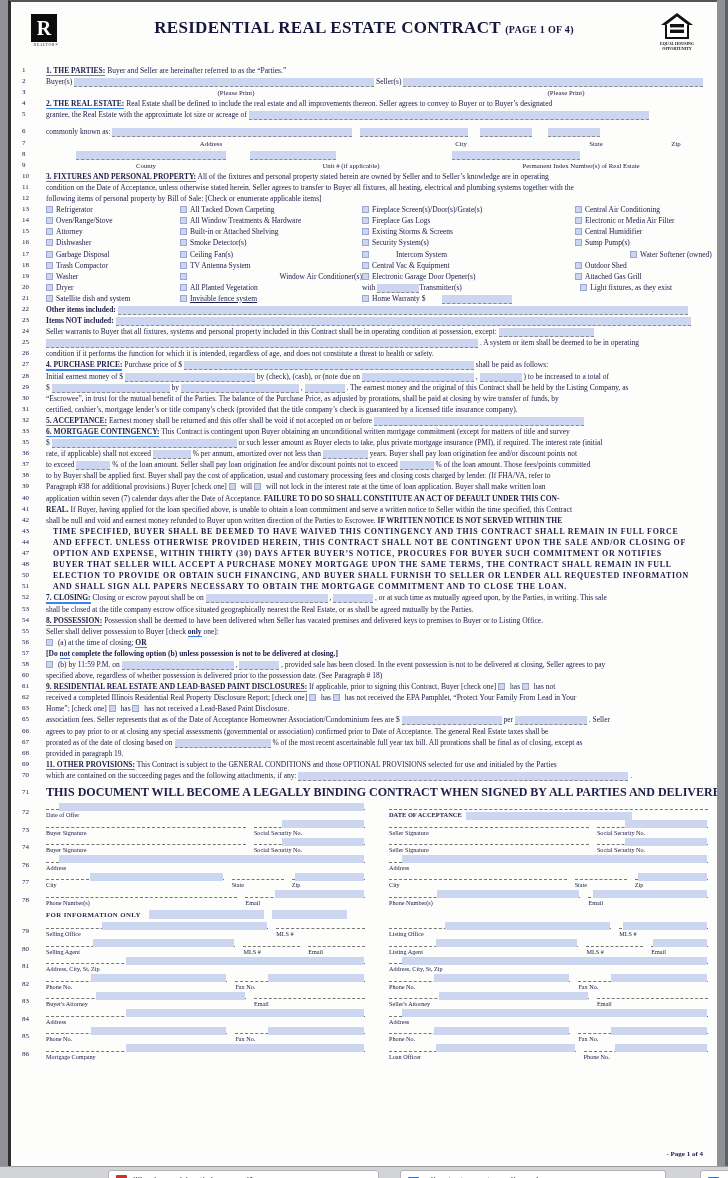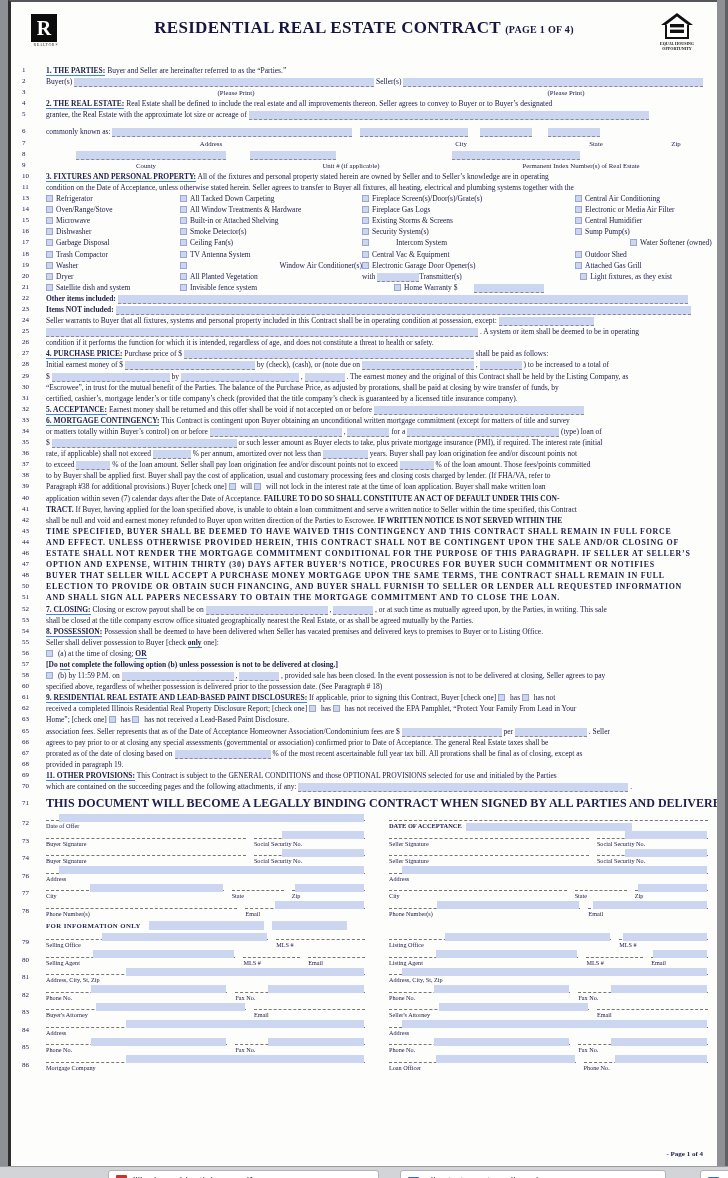--- a/index.html
+++ b/index.html
@@ -19,21 +19,21 @@
   .rlogo .cap{font-size:4px;color:#333;letter-spacing:.5px;}
   .eho{position:absolute;right:18px;top:10px;width:44px;text-align:center;color:#111;}
   .eho .cap{font-size:4px;font-weight:bold;line-height:4.5px;}
   
   .doc{padding:0;margin-top:5px;}
   .ln{display:flex;height:11.1px;line-height:11.1px;white-space:nowrap;overflow:hidden;}
   .no{flex:none;width:24px;padding-left:11px;font-size:7px;color:#20204e;}
   .lc{flex:1;min-width:0;padding-right:7px;font-size:7.5px;color:#20204e;overflow:hidden;}
   .lc b{font-weight:bold;}
   .u{border-bottom:3px solid #3b82f6;}
-  .caps .lc{font-size:7.9px;letter-spacing:.75px;font-weight:bold;}
+  .caps .lc{font-size:7.9px;letter-spacing:.75px;font-weight:bold;margin-left:7px;}
   .center .lc{text-align:center;font-weight:bold;font-size:12px;}
   .fld{display:inline-block;height:8px;background:#ccd6f1;border-bottom:1px dashed #8a8a8a;
        vertical-align:text-bottom;position:relative;top:1px;}
   .cb{display:inline-block;width:7px;height:7px;background:#ccd6f1;border:1px solid #9aa7d2;
       box-sizing:border-box;margin-right:3px;vertical-align:-1px;}
   .sp{display:inline-block;}
   .clbl{display:inline-block;text-align:center;font-size:6.8px;}
   .gap6{margin-top:6px;}
   
   .sig{margin-top:4px;}
@@ -129,30 +129,34 @@
       </div>
       <div class="ln">
         <span class="no">10</span>
         <span class="lc"><b class="u">3. FIXTURES AND PERSONAL PROPERTY:</b><span> All of the fixtures and personal property stated herein are owned by Seller and to Seller’s knowledge are in operating</span></span>
       </div>
       <div class="ln">
         <span class="no">11</span>
         <span class="lc"><span>condition on the Date of Acceptance, unless otherwise stated herein. Seller agrees to transfer to Buyer all fixtures, all heating, electrical and plumbing systems together with the</span></span>
       </div>
       <div class="ln">
+        <span class="no">12</span>
+        <span class="lc"><span>following items of personal property by Bill of Sale: [Check or enumerate applicable items]</span></span>
+      </div>
+      <div class="ln">
         <span class="no">13</span>
         <span class="lc"><span class="cb"></span><span style="display: inline-block; width: 124px;">Refrigerator</span><span class="cb"></span><span style="display: inline-block; width: 172px;">All Tacked Down Carpeting</span><span class="cb"></span><span style="display: inline-block; width: 203px;">Fireplace Screen(s)/Door(s)/Grate(s)</span><span class="cb"></span><span>Central Air Conditioning</span></span>
       </div>
       <div class="ln">
         <span class="no">14</span>
         <span class="lc"><span class="cb"></span><span style="display: inline-block; width: 124px;">Oven/Range/Stove</span><span class="cb"></span><span style="display: inline-block; width: 172px;">All Window Treatments &amp; Hardware</span><span class="cb"></span><span style="display: inline-block; width: 203px;">Fireplace Gas Logs</span><span class="cb"></span><span>Electronic or Media Air Filter</span></span>
       </div>
       <div class="ln">
         <span class="no">15</span>
-        <span class="lc"><span class="cb"></span><span style="display: inline-block; width: 124px;">Microwave</span><span class="cb"></span><span style="display: inline-block; width: 172px;">Built-in or Attached Shelving</span><span class="cb"></span><span style="display: inline-block; width: 203px;">Existing Storms &amp; Screens</span><span class="cb"></span><span>Central Humidifier</span></span>
+        <span class="lc"><span class="cb"></span><span style="display: inline-block; width: 124px;">Attorney</span><span class="cb"></span><span style="display: inline-block; width: 172px;">Built-in or Attached Shelving</span><span class="cb"></span><span style="display: inline-block; width: 203px;">Existing Storms &amp; Screens</span><span class="cb"></span><span>Central Humidifier</span></span>
       </div>
       <div class="ln">
         <span class="no">16</span>
         <span class="lc"><span class="cb"></span><span style="display: inline-block; width: 124px;">Dishwasher</span><span class="cb"></span><span style="display: inline-block; width: 172px;">Smoke Detector(s)</span><span class="cb"></span><span style="display: inline-block; width: 203px;">Security System(s)</span><span class="cb"></span><span>Sump Pump(s)</span></span>
       </div>
       <div class="ln">
         <span class="no">17</span>
         <span class="lc"><span class="cb"></span><span style="display: inline-block; width: 124px;">Garbage Disposal</span><span class="cb"></span><span style="display: inline-block; width: 172px;">Ceiling Fan(s)</span><span class="cb"></span><span style="display: inline-block; width: 234px; padding-left: 24px;">Intercom System</span><span class="cb"></span><span>Water Softener (owned)</span></span>
       </div>
       <div class="ln">
@@ -162,21 +166,21 @@
       <div class="ln">
         <span class="no">19</span>
         <span class="lc"><span class="cb"></span><span style="display: inline-block; width: 124px;">Washer</span><span class="cb"></span><span style="display: inline-block; width: 172px; text-align: right;">Window Air Conditioner(s)</span><span class="cb"></span><span style="display: inline-block; width: 203px;">Electronic Garage Door Opener(s)</span><span class="cb"></span><span>Attached Gas Grill</span></span>
       </div>
       <div class="ln">
         <span class="no">20</span>
         <span class="lc"><span class="cb"></span><span style="display: inline-block; width: 124px;">Dryer</span><span class="cb"></span><span style="display: inline-block; width: 172px;">All Planted Vegetation</span><span>with </span><span class="fld" style="width: 42px;"></span><span style="display: inline-block; width: 75px;"> Transmitter(s)</span><span class="sp" style="width: 86px;"></span><span class="cb"></span><span>Light fixtures, as they exist</span></span>
       </div>
       <div class="ln">
         <span class="no">21</span>
-        <span class="lc"><span class="cb"></span><span style="display: inline-block; width: 124px;">Satellite dish and system</span><span class="cb"></span><span style="display: inline-block; width: 204px;">Invisible fence system</span><span class="cb"></span><span style="display: inline-block; width: 70px;">Home Warranty  $</span><span class="fld" style="width: 70px;"></span></span>
+        <span class="lc"><span class="cb"></span><span style="display: inline-block; width: 124px;">Satellite dish and system</span><span class="cb"></span><span style="display: inline-block; width: 172px; text-decoration: underline;">Invisible fence system</span><span class="cb"></span><span style="display: inline-block; width: 70px;">Home Warranty  $</span><span class="fld" style="width: 70px;"></span></span>
       </div>
       <div class="ln">
         <span class="no">22</span>
         <span class="lc"><b>Other items included: </b><span class="fld" style="width: 570px;"></span></span>
       </div>
       <div class="ln">
         <span class="no">23</span>
         <span class="lc"><b>Items NOT included: </b><span class="fld" style="width: 575px;"></span></span>
       </div>
       <div class="ln">
@@ -213,24 +217,20 @@
       </div>
       <div class="ln">
         <span class="no">32</span>
         <span class="lc"><b class="u">5. ACCEPTANCE:</b><span> Earnest money shall be returned and this offer shall be void if not accepted on or before </span><span class="fld" style="width: 210px;"></span></span>
       </div>
       <div class="ln">
         <span class="no">33</span>
         <span class="lc"><b class="u">6. MORTGAGE CONTINGENCY:</b><span> This Contract is contingent upon Buyer obtaining an unconditional written mortgage commitment (except for matters of title and survey</span></span>
       </div>
       <div class="ln">
-        <span class="no">34</span>
-        <span class="lc"><span>or matters totally within Buyer’s control) on or before </span><span class="fld" style="width: 132px;"></span><span> , </span><span class="fld" style="width: 42px;"></span><span>  for a </span><span class="fld" style="width: 152px;"></span><span> (type) loan of</span></span>
-      </div>
-      <div class="ln">
         <span class="no">35</span>
         <span class="lc"><span>$ </span><span class="fld" style="width: 185px;"></span><span> or such lesser amount as Buyer elects to take, plus private mortgage insurance (PMI), if required. The interest rate (initial</span></span>
       </div>
       <div class="ln">
         <span class="no">36</span>
         <span class="lc"><span>rate, if applicable) shall not exceed </span><span class="fld" style="width: 38px;"></span><span> % per annum, amortized over not less than </span><span class="fld" style="width: 45px;"></span><span> years. Buyer shall pay loan origination fee and/or discount points not</span></span>
       </div>
       <div class="ln">
         <span class="no">37</span>
         <span class="lc"><span>to exceed </span><span class="fld" style="width: 34px;"></span><span> % of the loan amount. Seller shall pay loan origination fee and/or discount points not to exceed </span><span class="fld" style="width: 34px;"></span><span> % of the loan amount. Those fees/points committed</span></span>
@@ -242,37 +242,33 @@
       <div class="ln">
         <span class="no">39</span>
         <span class="lc"><span>Paragraph #38 for additional provisions.) Buyer [check one]  </span><span class="cb"></span><span> will  </span><span class="cb"></span><span> will not lock in the interest rate at the time of loan application. Buyer shall make written loan</span></span>
       </div>
       <div class="ln">
         <span class="no">40</span>
         <span class="lc"><span>application within seven (7) calendar days after the Date of Acceptance. </span><b>FAILURE TO DO SO SHALL CONSTITUTE AN ACT OF DEFAULT UNDER THIS CON-</b></span>
       </div>
       <div class="ln">
         <span class="no">41</span>
-        <span class="lc"><b>TRACT.</b><span> If Buyer, having applied for the loan specified above, is unable to obtain a loan commitment and serve a written notice to Seller within the time specified, this Contract</span></span>
+        <span class="lc"><b>REAL.</b><span> If Buyer, having applied for the loan specified above, is unable to obtain a loan commitment and serve a written notice to Seller within the time specified, this Contract</span></span>
       </div>
       <div class="ln">
         <span class="no">42</span>
         <span class="lc"><span>shall be null and void and earnest money refunded to Buyer upon written direction of the Parties to Escrowee. </span><b>IF WRITTEN NOTICE IS NOT SERVED WITHIN THE</b></span>
       </div>
       <div class="ln caps">
         <span class="no">43</span>
         <span class="lc"><b>TIME SPECIFIED, BUYER SHALL BE DEEMED TO HAVE WAIVED THIS CONTINGENCY AND THIS CONTRACT SHALL REMAIN IN FULL FORCE</b></span>
       </div>
       <div class="ln caps">
         <span class="no">44</span>
         <span class="lc"><b>AND EFFECT. UNLESS OTHERWISE PROVIDED HEREIN, THIS CONTRACT SHALL NOT BE CONTINGENT UPON THE SALE AND/OR CLOSING OF</b></span>
-      </div>
-      <div class="ln caps">
-        <span class="no">46</span>
-        <span class="lc"><b>ESTATE SHALL NOT RENDER THE MORTGAGE COMMITMENT CONDITIONAL FOR THE PURPOSE OF THIS PARAGRAPH. IF SELLER AT SELLER’S</b></span>
       </div>
       <div class="ln caps">
         <span class="no">47</span>
         <span class="lc"><b>OPTION AND EXPENSE, WITHIN THIRTY (30) DAYS AFTER BUYER’S NOTICE, PROCURES FOR BUYER SUCH COMMITMENT OR NOTIFIES</b></span>
       </div>
       <div class="ln caps">
         <span class="no">48</span>
         <span class="lc"><b>BUYER THAT SELLER WILL ACCEPT A PURCHASE MONEY MORTGAGE UPON THE SAME TERMS, THE CONTRACT SHALL REMAIN IN FULL</b></span>
       </div>
       <div class="ln caps">

